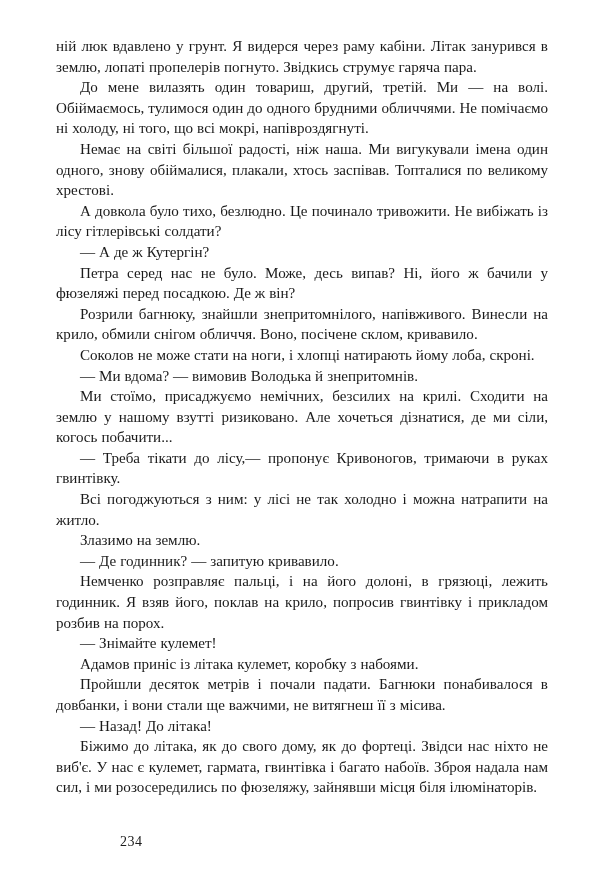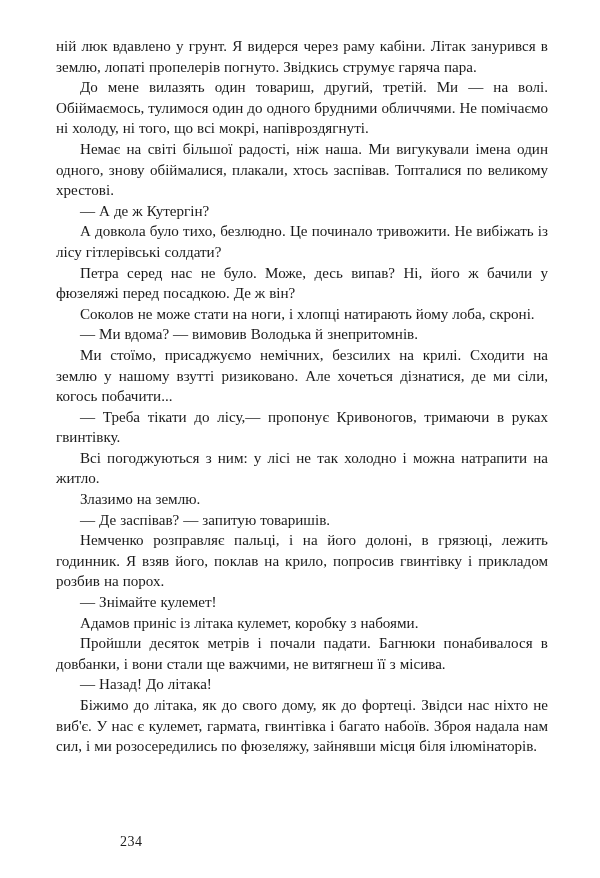--- a/index.html
+++ b/index.html
@@ -53,30 +53,31 @@
 </style>
 </head>
 <body>
 
 <div class="page">
 
   <div class="body-text">
     <p class="noindent">ній люк вдавлено у грунт. Я видерся через раму кабіни. Літак занурився в землю, лопаті пропелерів погнуто. Звідкись струмує гаряча пара.</p>
     <p>До мене вилазять один товариш, другий, третій. Ми — на волі. Обіймаємось, тулимося один до одного брудними обличчями. Не помічаємо ні холоду, ні того, що всі мокрі, напівроздягнуті.</p>
     <p>Немає на світі більшої радості, ніж наша. Ми вигукували імена один одного, знову обіймалися, плакали, хтось заспівав. Топталися по великому хрестові.</p>
+    <p>А довкола було тихо, безлюдно. Це починало тривожити. Не вибіжать із лісу гітлерівські солдати?</p>
     <p>— А де ж Кутергін?</p>
-    <p>А довкола було тихо, безлюдно. Це починало тривожити. Не вибіжать із лісу гітлерівські солдати?</p>
     <p>Петра серед нас не було. Може, десь випав? Ні, його ж бачили у фюзеляжі перед посадкою. Де ж він?</p>
+    <p>Розрили багнюку, знайшли знепритомнілого, напівживого. Винесли на крило, обмили снігом обличчя. Воно, посічене склом, кривавило.</p>
     <p>Соколов не може стати на ноги, і хлопці натирають йому лоба, скроні.</p>
     <p>— Ми вдома? — вимовив Володька й знепритомнів.</p>
     <p>Ми стоїмо, присаджуємо немічних, безсилих на крилі. Сходити на землю у нашому взутті ризиковано. Але хочеться дізнатися, де ми сіли, когось побачити...</p>
     <p>— Треба тікати до лісу,— пропонує Кривоногов, тримаючи в руках гвинтівку.</p>
     <p>Всі погоджуються з ним: у лісі не так холодно і можна натрапити на житло.</p>
     <p>Злазимо на землю.</p>
-    <p>— Де заспівав? — запитую товаришів.</p>
+    <p>— Де годинник? — запитую кривавило.</p>
     <p>Немченко розправляє пальці, і на його долоні, в грязюці, лежить годинник. Я взяв його, поклав на крило, попросив гвинтівку і прикладом розбив на порох.</p>
     <p>— Знімайте кулемет!</p>
     <p>Адамов приніс із літака кулемет, коробку з набоями.</p>
     <p>Пройшли десяток метрів і почали падати. Багнюки понабивалося в довбанки, і вони стали ще важчими, не витягнеш її з місива.</p>
     <p>— Назад! До літака!</p>
     <p>Біжимо до літака, як до свого дому, як до фортеці. Звідси нас ніхто не виб'є. У нас є кулемет, гармата, гвинтівка і багато набоїв. Зброя надала нам сил, і ми розосередились по фюзеляжу, зайнявши місця біля ілюмінаторів.</p>
   </div>
 
   <div class="page-number">234</div>
 

